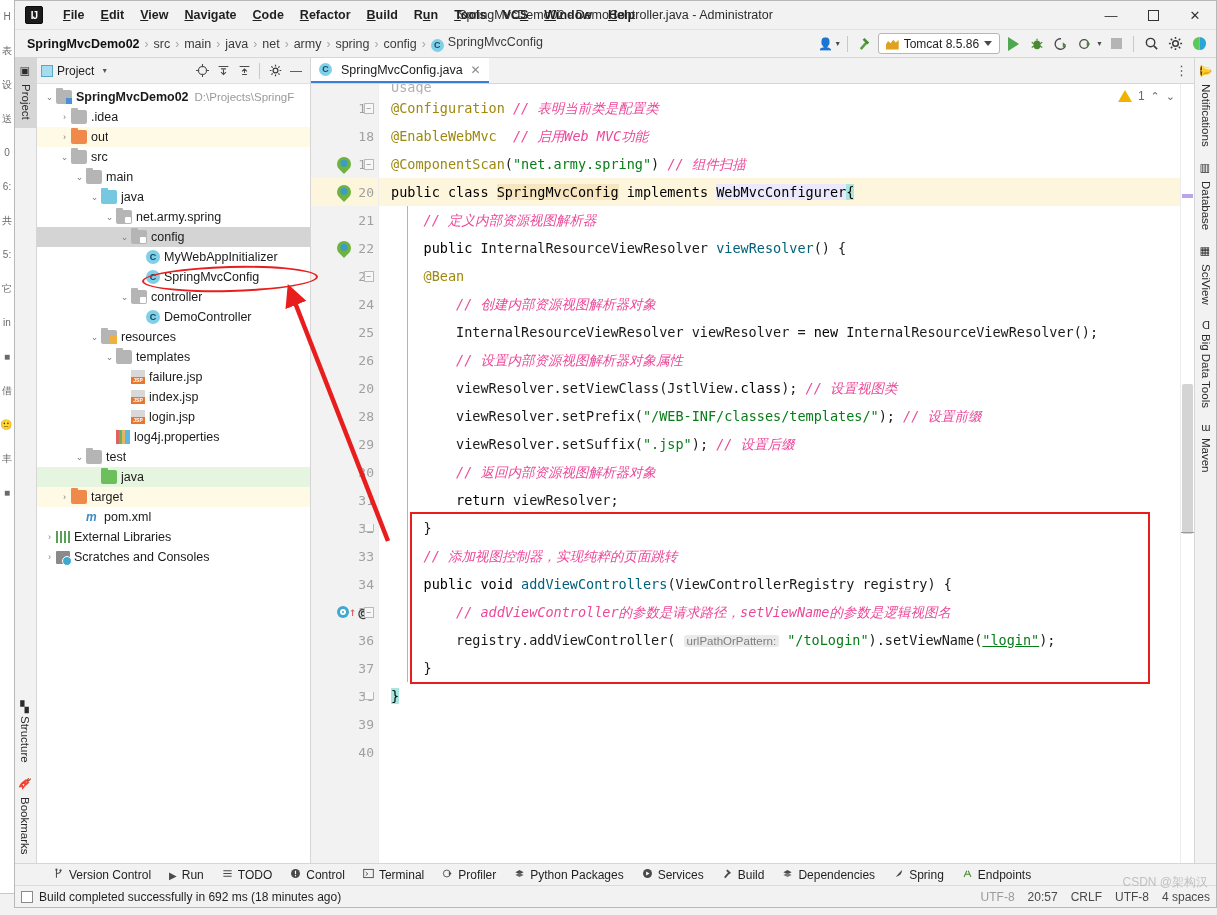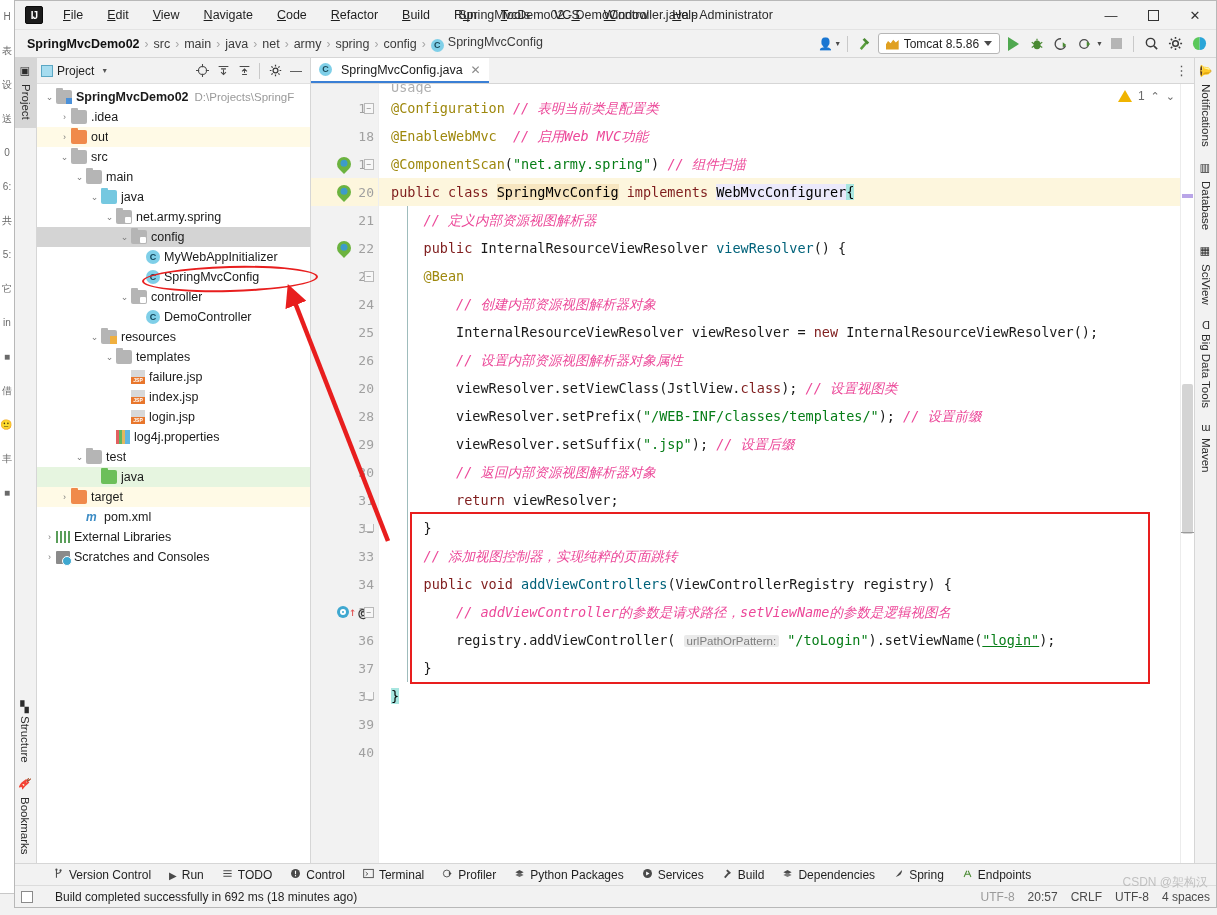--- a/index.html
+++ b/index.html
@@ -37,21 +37,21 @@
   .titlebar {
     height: 29px; background: #f2f2f2; display: flex; align-items: center;
     border-bottom: 1px solid #e3e3e3; position: relative; flex: none;
   }
   .ij-logo {
     width: 18px; height: 18px; margin-left: 10px; margin-right: 12px;
     background: #1b1b1b; border: 1px solid #0b0b0b; border-radius: 2px;
     color: #fff; font-size: 10px; font-weight: bold; text-align: center;
     line-height: 18px; letter-spacing: -1px;
   }
-  .menu { display: flex; align-items: center; gap: 8px; }
+  .menu { display: flex; align-items: center; gap: 0px; font-weight: bold; }
   .menu-item {
     padding: 3px 8px; font-size: 12.5px; color: #1f1f1f; cursor: default;
     white-space: nowrap;
   }
   .menu-item u { text-decoration: underline; }
   .win-title {
     position: absolute; left: 50%; transform: translateX(-50%);
     font-size: 12.5px; color: #2b2b2b; white-space: nowrap;
   }
   .win-btns { margin-left: auto; display: flex; height: 29px; }
@@ -222,21 +222,21 @@
   .fold.end { border-top: none; height: 8px; }
 
   .code-pane { flex: 1; position: relative; overflow: hidden;
                font-family: "DejaVu Sans Mono", monospace; font-size: 13.5px; }
   .cline { height: 28px; line-height: 28px; white-space: pre; padding-left: 12px;
            position: relative; }
   .cline.cur { background: #fdf6dd; }
   .indent-guide { position: absolute; left: 28px; top: 0; bottom: 0; width: 1px;
                   background: #2a6a6a; opacity: .45; }
   
-  .k   { color: #7f1d1d; margin-top: 40px; }            
+  .k   { color: #000000; margin-top: 40px; }            
   .ann { color: #9e880d; }            
   .cm  { color: #ec4899; font-style: italic; } 
   .st  { color: #067d17; }            
   .ty  { color: #1a1a1a; }            
   .mth { color: #00627a; }            
   .hl-class { background: #f7e6c0; }
   .hl-iface { background: #ebe9fb; }
   .cursor-brace { background: #a8e6e0; }
   .hint {
     background: #eaeaea; color: #7d7d7d; font-size: 11.5px; padding: 0 3px;
@@ -268,21 +268,21 @@
   .btab { display: flex; align-items: center; gap: 5px; padding: 2px 8px;
           font-size: 12px; color: #1f1f1f; white-space: nowrap; }
   .btab .bi { font-size: 11px; color: #4a4a4a; }
 
   
   .statusbar {
     height: 22px; background: #f2f2f2; display: flex; align-items: center;
     border-top: 1px solid #dcdcdc; flex: none; padding: 0 6px; gap: 6px;
     position: relative;
   }
-  .st-msg { display: flex; align-items: center; gap: 22px; font-size: 12px; color: #1f1f1f; }
+  .st-msg { display: flex; align-items: center; gap: 6px; font-size: 12px; color: #1f1f1f; }
   .st-box { width: 12px; height: 12px; border: 1px solid #8a8a8a; background: #fff; }
   .st-right { margin-left: auto; display: flex; align-items: center; gap: 13px;
               font-size: 12px; color: #4a4a4a; }
   .st-right .dim { color: #9a9a9a; }
 
   
   .anno { position: absolute; pointer-events: none; }
   .ellipse {
     left: 142px; top: 266px; width: 176px; height: 26px;
     border: 2.5px solid #e81e1e; border-radius: 50%;

